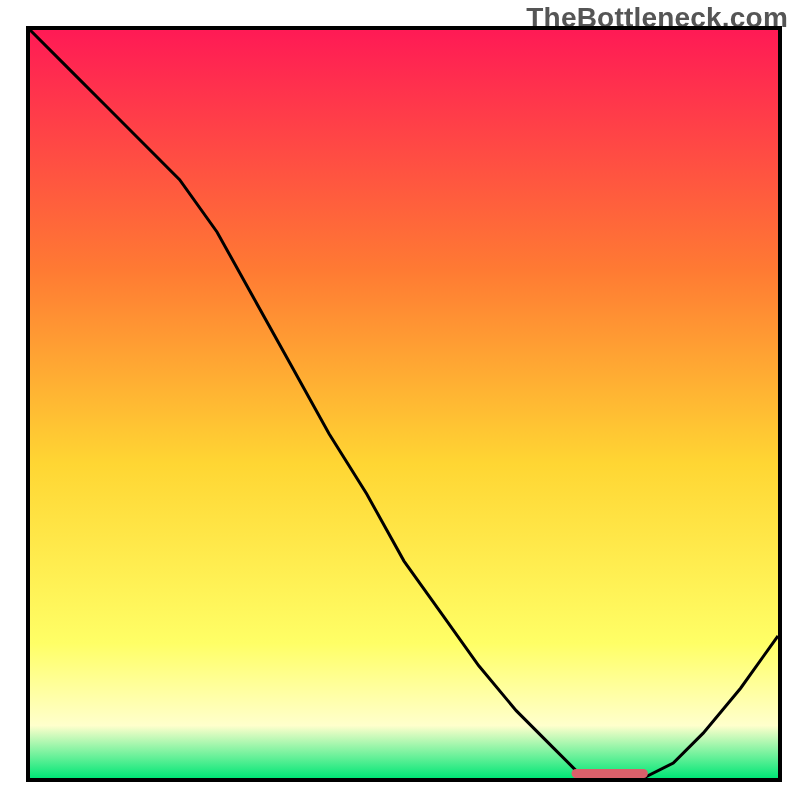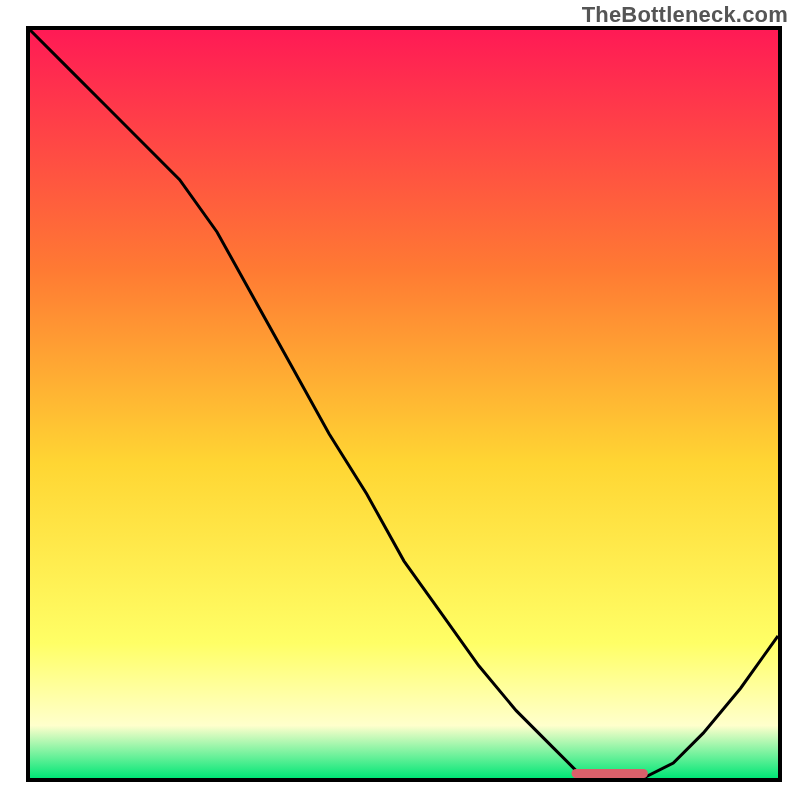--- a/index.html
+++ b/index.html
@@ -13,21 +13,21 @@
   }
   .frame {
     position: relative;
     width: 800px;
     height: 800px;
   }
   .watermark {
     position: absolute;
     top: 2px;
     right: 12px;
-    font-size: 22px;
+    font-size: 28px;
     font-weight: 600;
     color: #555555;
     letter-spacing: 0.2px;
     user-select: none;
   }
   .plot-border {
     position: absolute;
     left: 26px;
     top: 26px;
     width: 748px;

